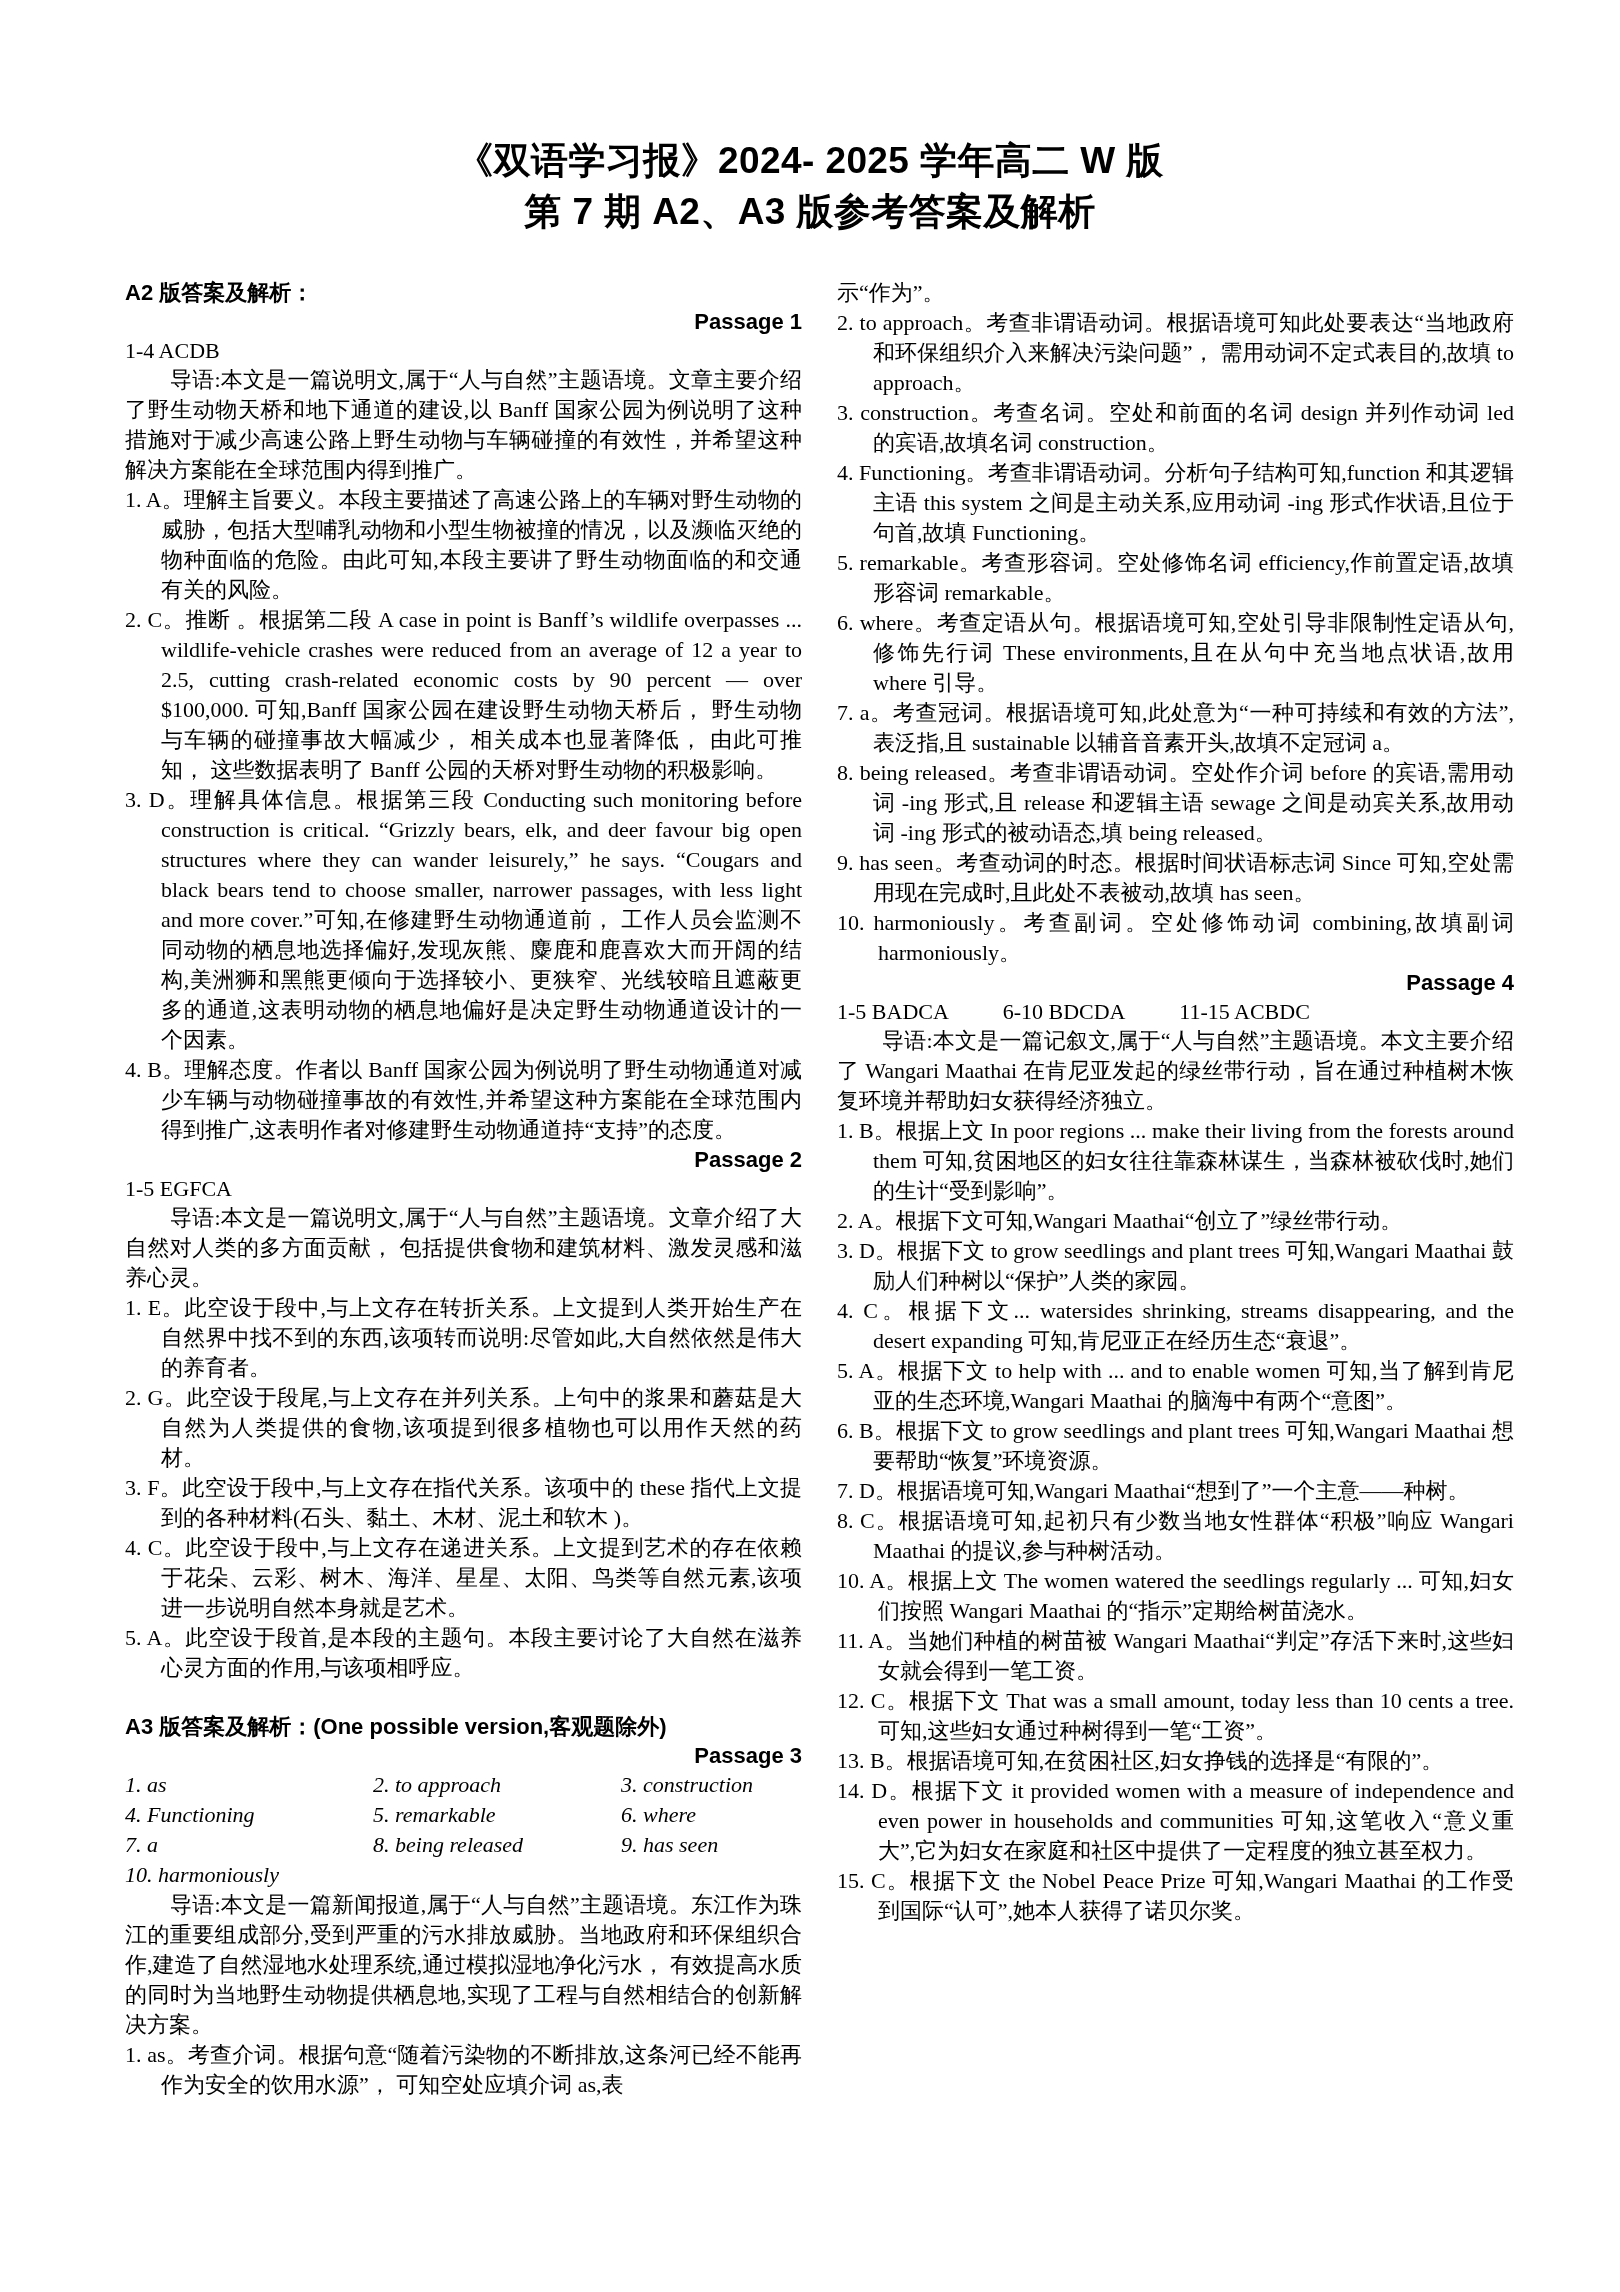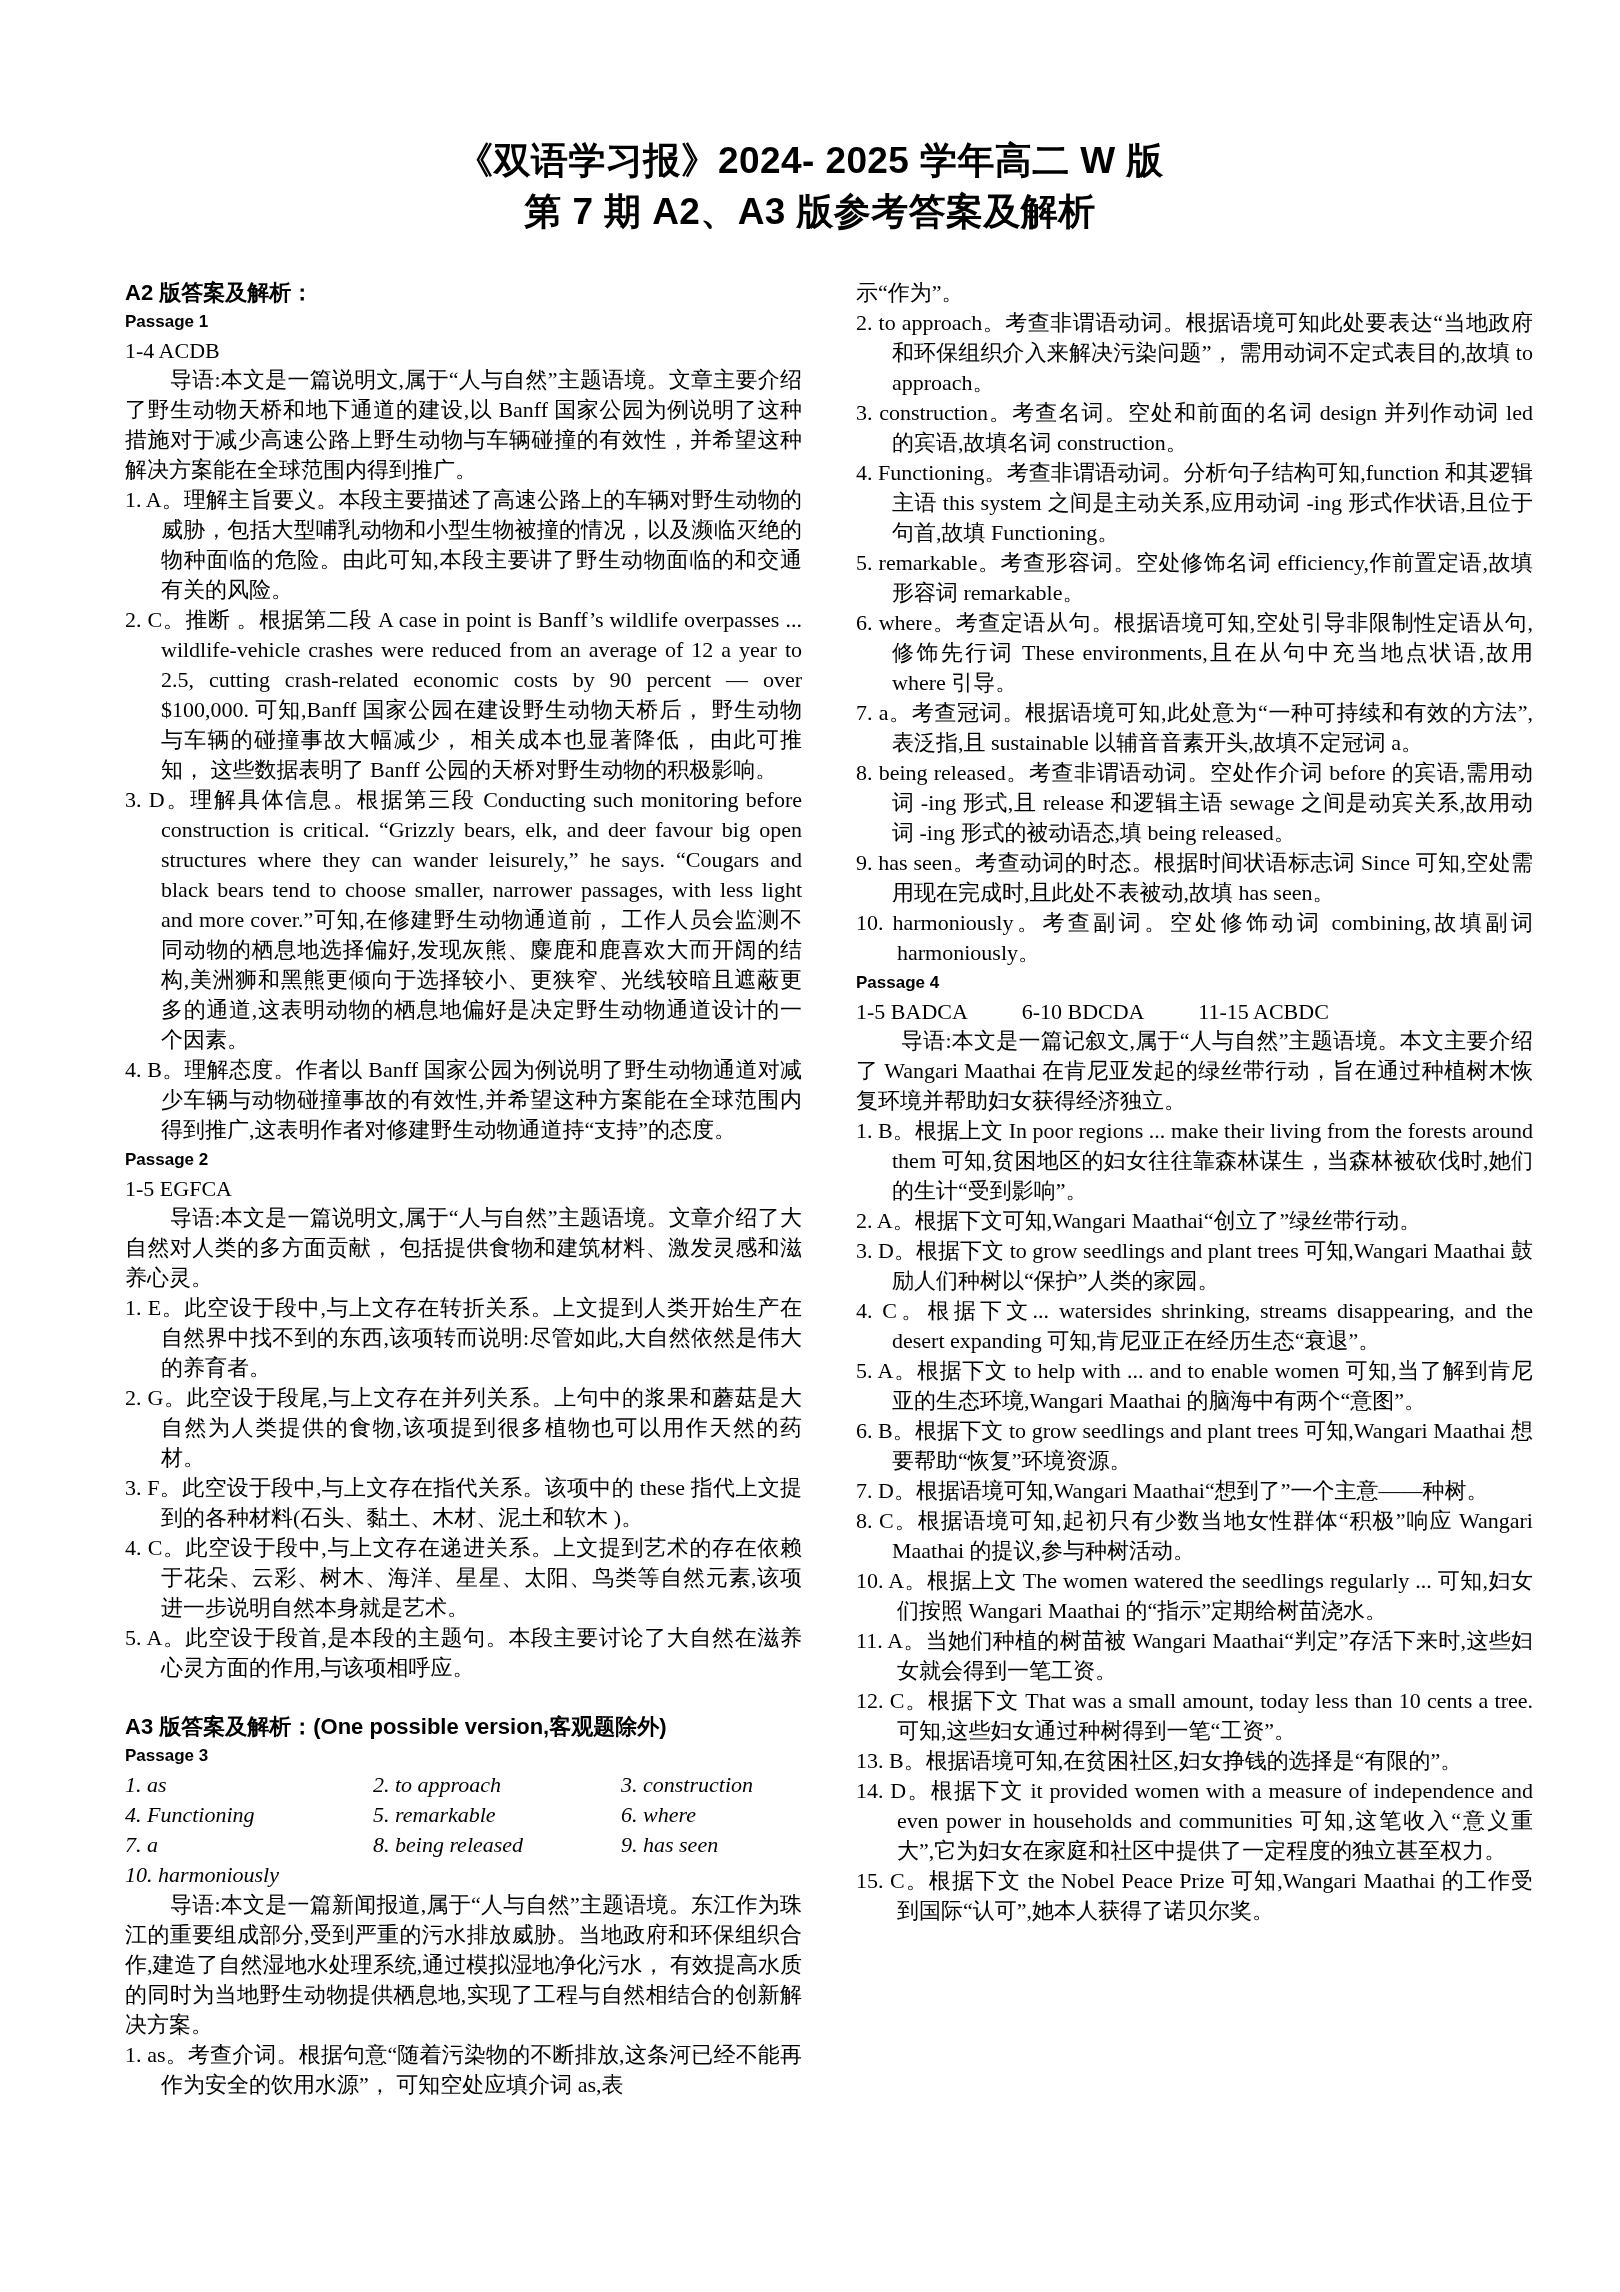--- a/index.html
+++ b/index.html
@@ -37,42 +37,43 @@
     line-height: 51px;
     letter-spacing: 0.4px;
     white-space: nowrap;
   }
 
   
   .columns {
     display: flex;
     flex-direction: row;
     padding: 0 105px 0 125px;
-    gap: 54px;
+    gap: 35px;
     margin-top: 32px;
   }
   .col {
     width: 677px;
     flex: 0 0 677px;
   }
 
   
   .sec-head {
     font-family: "Liberation Sans", "DejaVu Sans", sans-serif;
     font-weight: bold;
     font-size: 22px;
     line-height: 29px;
     margin: 0;
   }
   .passage-head {
     font-family: "Liberation Sans", "DejaVu Sans", sans-serif;
     font-weight: bold;
-    font-size: 17px;
+    font-size: 22px;
     line-height: 29px;
     margin: 0;
+    text-align: right;
   }
   .answer-key {
     font-size: 22px;
     line-height: 29px;
     margin: 0;
     white-space: pre;
   }
   .lead {
     font-size: 22px;
     line-height: 30px;

